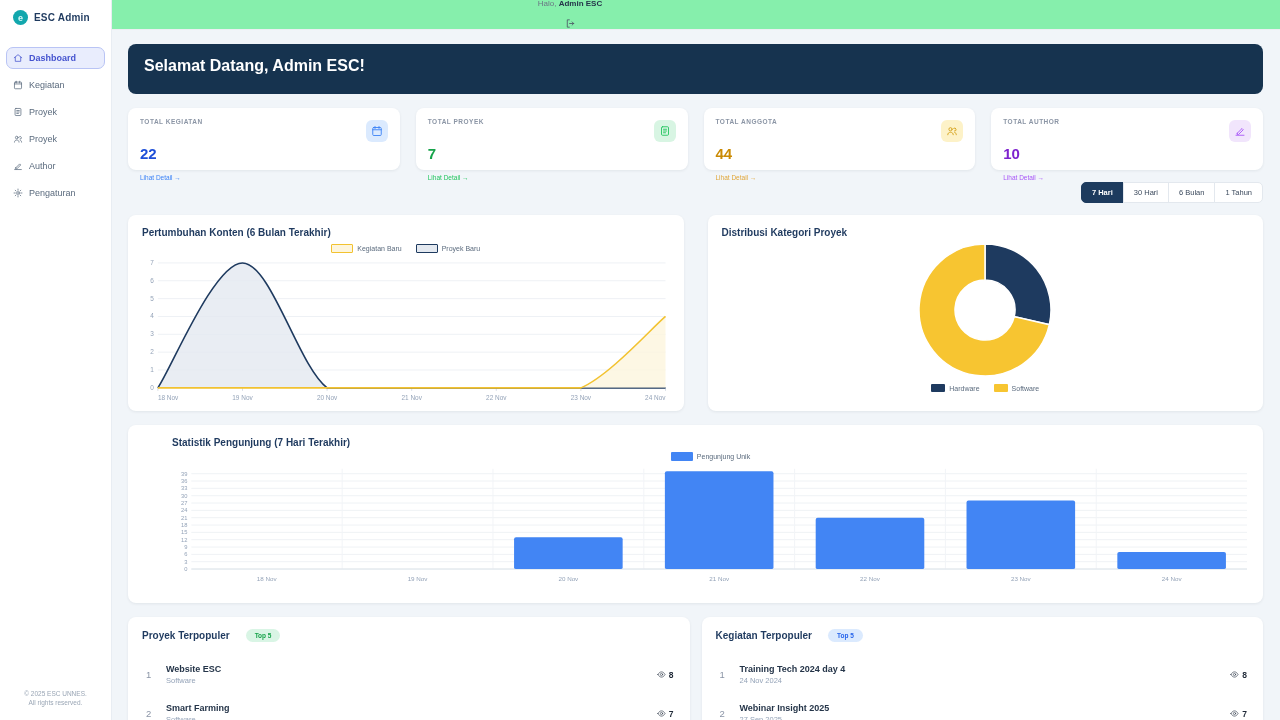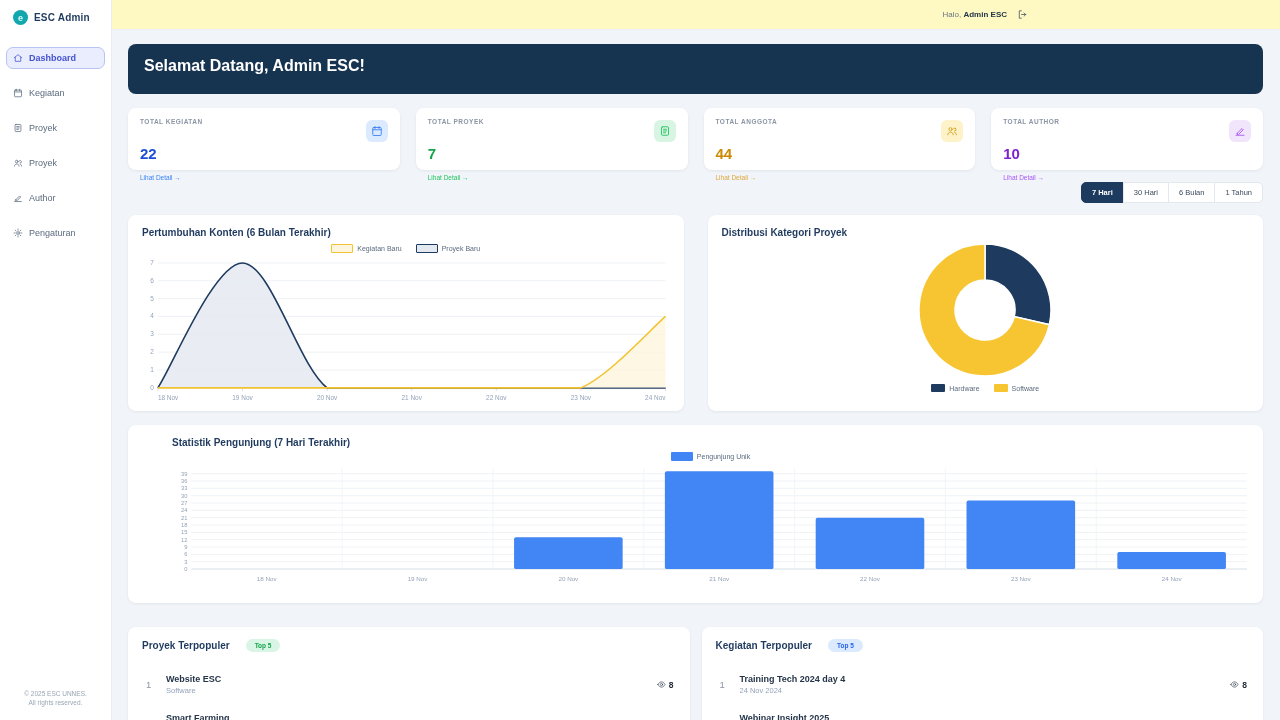--- a/index.html
+++ b/index.html
@@ -5,31 +5,31 @@
   * { margin:0; padding:0; box-sizing:border-box; }
   html,body { width:1280px; height:720px; overflow:hidden; }
   body { font-family:"Liberation Sans", sans-serif; background:#f1f5f9; display:flex; color:#25354a; }
 
   
   aside { width:112px; background:#fff; border-right:1px solid #e8edf3; display:flex; flex-direction:column; flex-shrink:0; }
   .brand { display:flex; align-items:center; gap:6px; padding:10px 12px 8px 13px; }
   .brand-logo { width:15px; height:15px; border-radius:50%; background:#12a7ad; color:#d7f7f7; font-size:9px; font-weight:bold;
                 display:flex; align-items:center; justify-content:center; }
   .brand-name { font-size:10px; font-weight:bold; color:#1f3a5f; letter-spacing:.2px; }
-  nav { margin-top:14px; padding:0 6px; display:flex; flex-direction:column; gap:13px; }
+  nav { margin-top:14px; padding:0 6px; display:flex; flex-direction:column; gap:5px; }
   .menu-item { display:flex; align-items:center; gap:6px; padding:5px 6px; border:1px solid transparent; border-radius:7px;
                color:#5b6b7e; font-size:9px; cursor:pointer; }
   .menu-item.active { background:#e9edfd; border-color:#b9c4f5; color:#4553cf; font-weight:bold; }
   .menu-item svg { flex-shrink:0; }
   .sidebar-footer { margin-top:auto; text-align:center; font-size:6.5px; line-height:1.5; color:#9aa6b5; padding:10px 4px 12px; }
 
   
   .main-wrap { flex:1; display:flex; flex-direction:column; min-width:0; }
-  header { height:30px; background:#fef9c3; border-bottom:1px solid #eceff3; display:flex; align-items:center;
-           justify-content:flex-end; padding-right:252px; gap:10px; flex-shrink:0; }
+  header { height:30px; background:#86efac; border-bottom:1px solid #eceff3; display:flex; align-items:center;
+           justify-content:flex-end; padding-right:252px; gap:10px; flex-shrink:0;flex-direction:column; }
   .greeting { font-size:8px; color:#6b7684; }
   .greeting b { color:#25354a; }
   .logout-btn { background:none; border:none; cursor:pointer; color:#4b5563; display:flex; align-items:center; }
 
   main { flex:1; padding:14px 17px 0 16px; overflow:hidden; }
 
   .banner { border-radius:8px; padding:13px 16px 14px; margin-bottom:14px; }
   .banner h1 { color:#fff; font-size:16px; font-weight:bold; margin-bottom:5px; }
   .banner p { color:#c3cedc; font-size:8.5px; }
 
@@ -51,21 +51,21 @@
   .card { background:#fff; border-radius:8px; padding:12px 14px; box-shadow:0 1px 3px rgba(16,24,40,.07); }
   .card-title { font-size:10px; font-weight:bold; color:#1f3a5f; }
   .chart-card { height:196px; }
   .legend-row { display:flex; justify-content:center; align-items:center; gap:14px; margin:6px 0 2px; }
   .legend-item { display:flex; align-items:center; gap:4px; font-size:7px; color:#5b6b7e; }
   .legend-swatch { width:22px; height:9px; border-radius:1px; }
   .legend-swatch.small { width:14px; height:8px; }
   .donut-wrap { display:flex; justify-content:center; }
   svg text { font-family:"Liberation Sans", sans-serif; }
 
-  .bar-card { height:178px; margin-bottom:24px;padding-left:44px; }
+  .bar-card { height:178px; margin-bottom:14px;padding-left:44px; }
 
   .bottom-row { display:grid; grid-template-columns:1fr 1fr; gap:12px; }
   .list-card { height:170px; }
   .list-header { display:flex; justify-content:flex-start; align-items:center; margin-bottom:13px;gap:16px; }
   .badge { font-size:6.5px; font-weight:bold; padding:3px 9px; border-radius:999px; }
   .list-item { display:flex; align-items:center; padding:9px 2px 9px 4px; cursor:pointer; }
   .rank { width:20px; color:#8a94a6; font-size:9.5px; }
   .item-title { font-size:9px; font-weight:bold; color:#253549; }
   .item-sub { font-size:7.5px; color:#94a3b8; margin-top:2px; }
   .views { margin-left:auto; display:flex; align-items:center; gap:3px; font-size:8.5px; font-weight:bold; color:#1f2937; }

